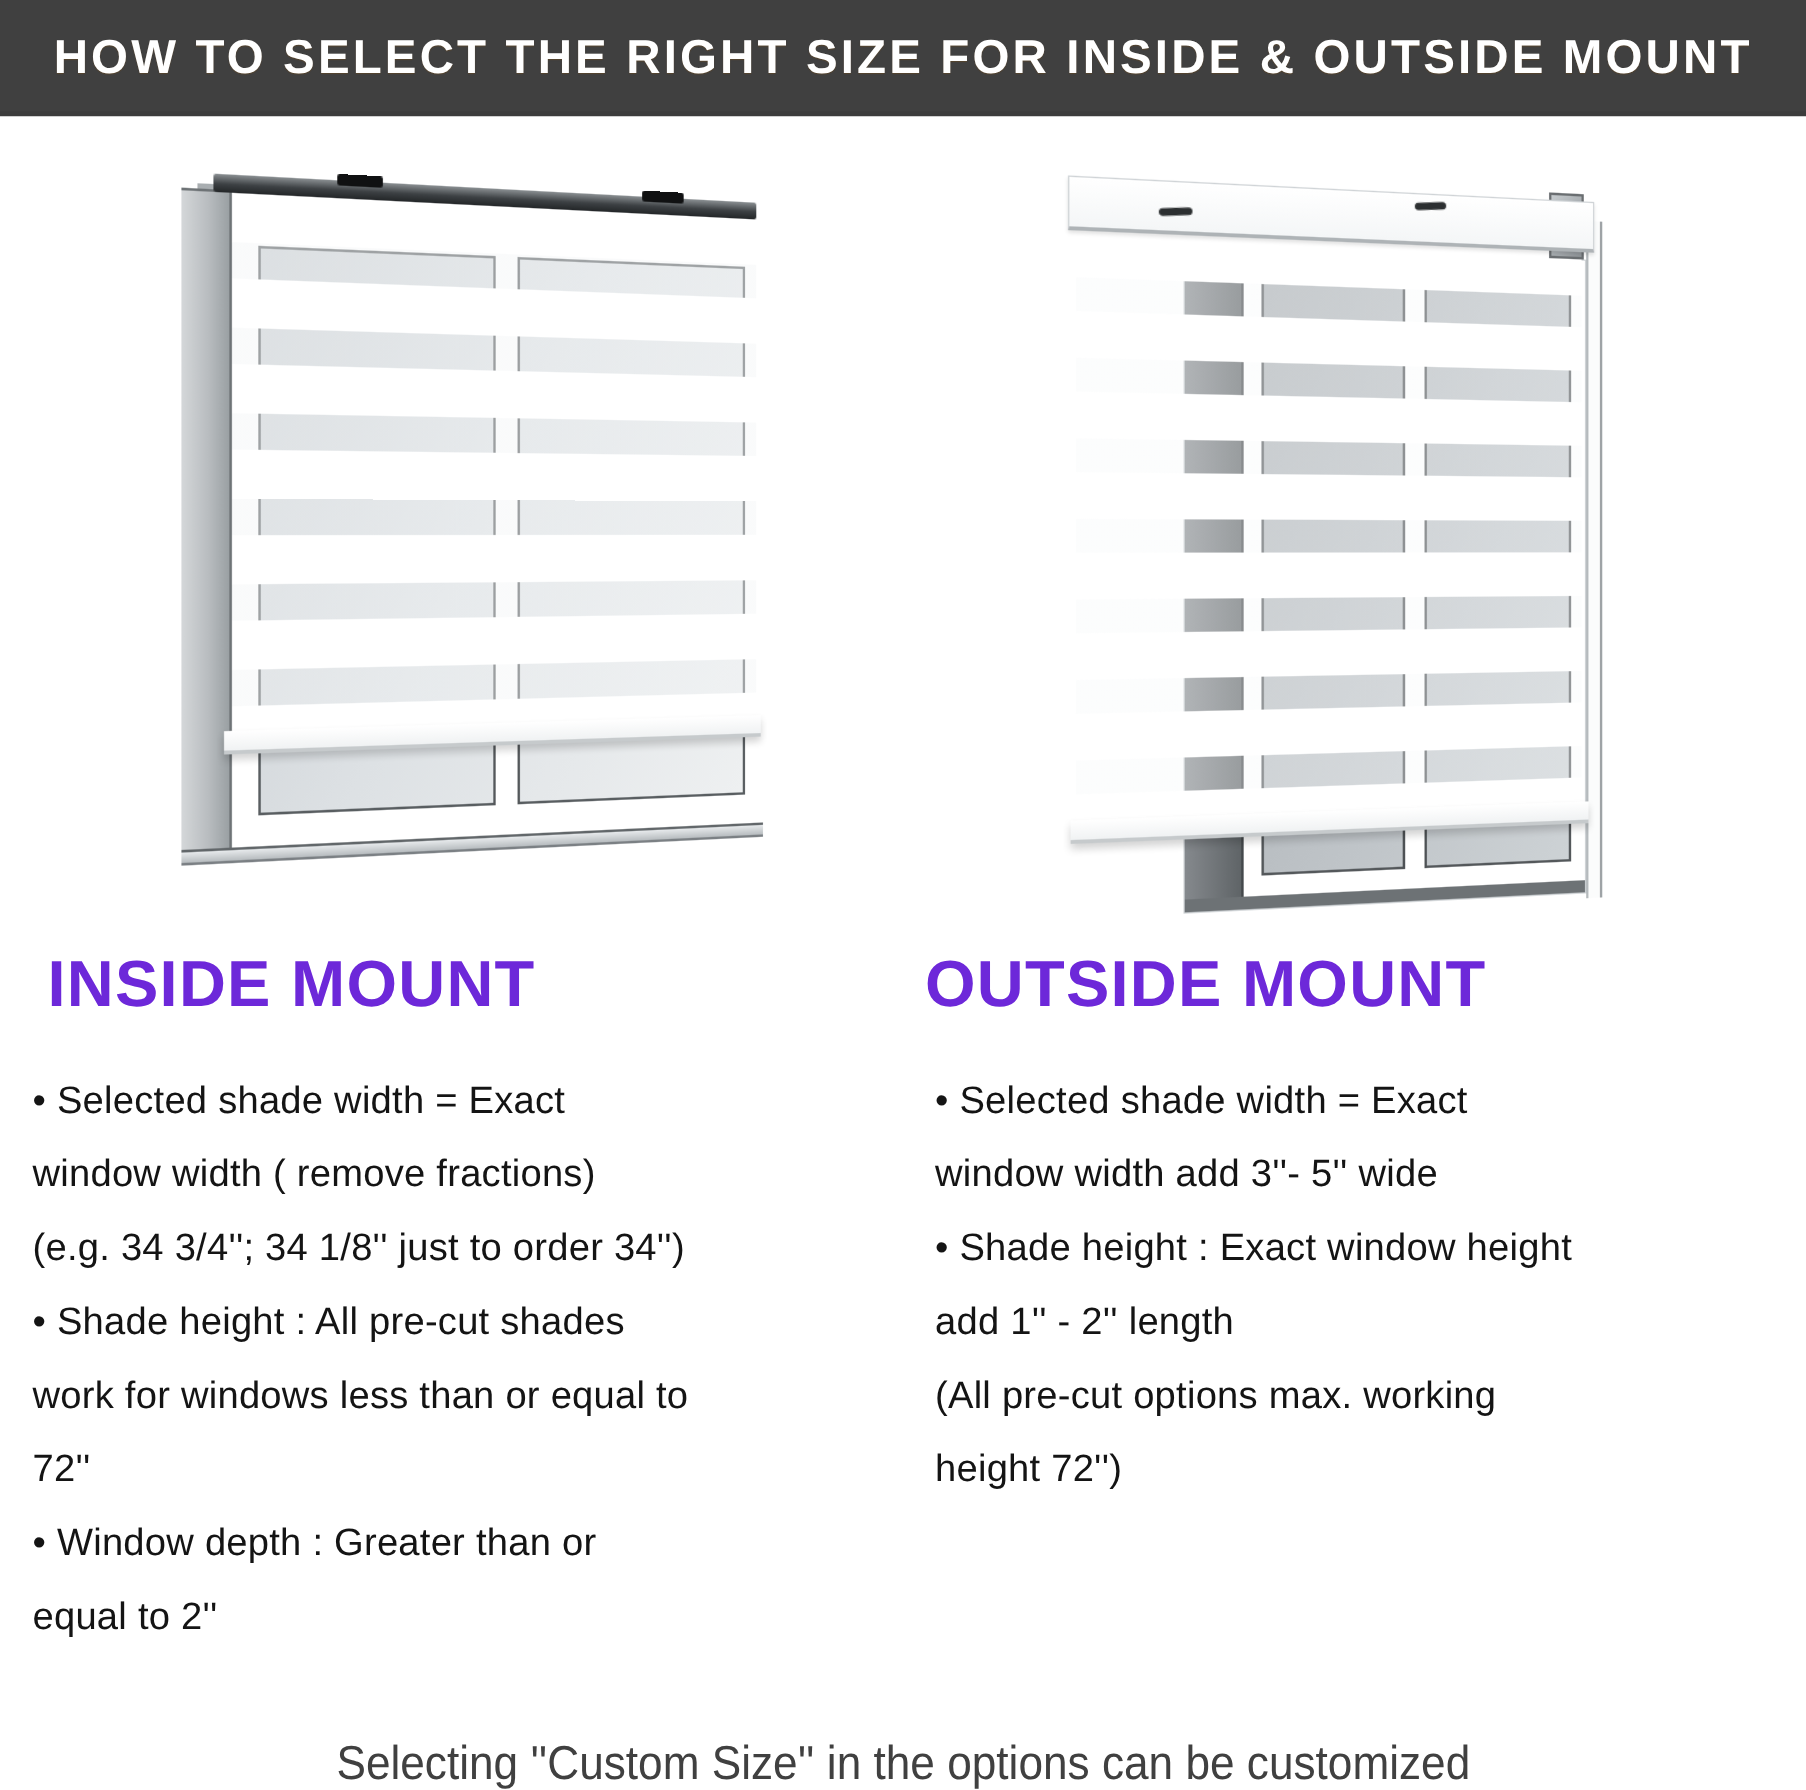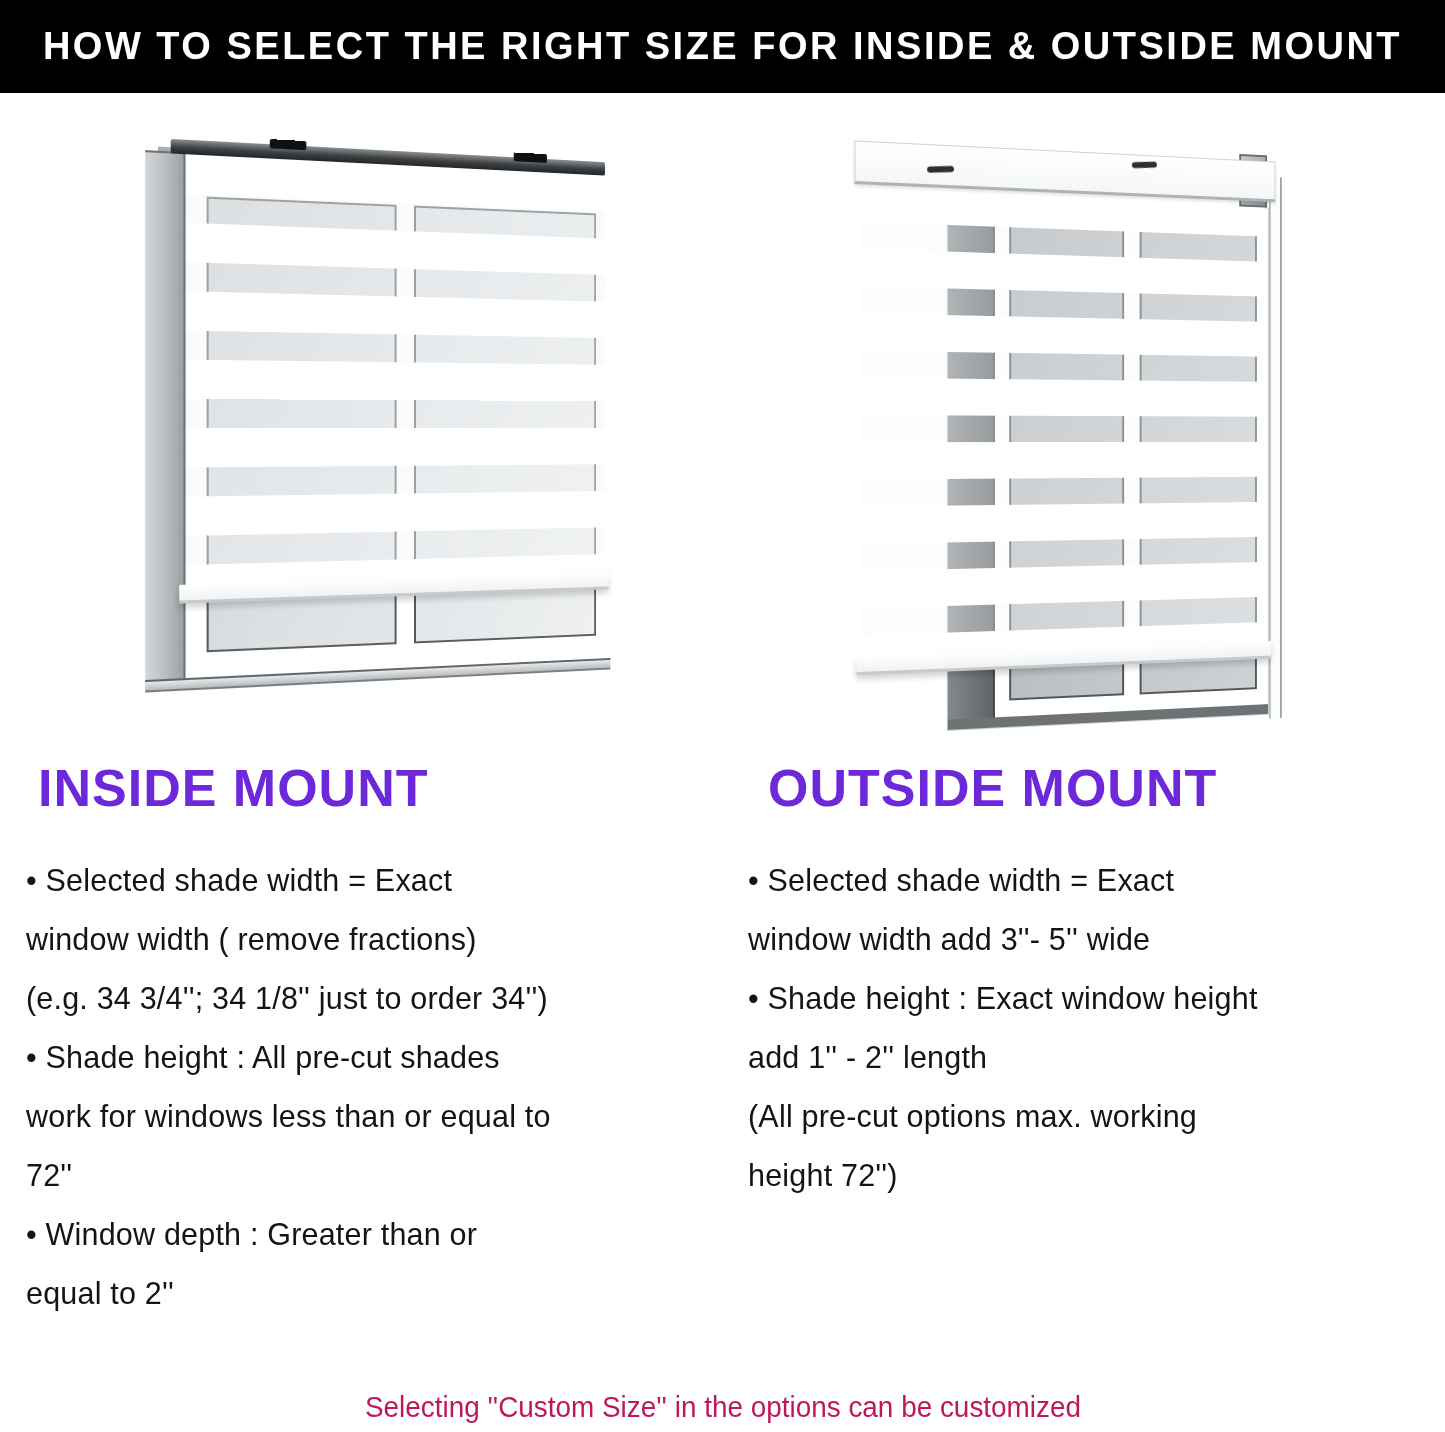--- a/index.html
+++ b/index.html
@@ -4,21 +4,21 @@
 <style>
   html,body{margin:0;padding:0;background:#ffffff;}
   .canvas{
     position:relative;width:1445px;height:1432px;background:#ffffff;
     font-family:"Liberation Sans","DejaVu Sans",sans-serif;overflow:hidden;
   }
 
   
   .banner{
     position:absolute;left:0;top:0;width:1445px;height:93px;
-    background:#000000;box-shadow:inset 0 -4px 0 rgba(0,0,0,0.06);
+    background:#404040;box-shadow:inset 0 -4px 0 rgba(0,0,0,0.06);
     display:flex;align-items:center;justify-content:center;
   }
   .banner-title{
     color:#ffffff;font-weight:bold;font-size:38px;letter-spacing:2.5px;
     white-space:nowrap;text-shadow:0 1px 1px rgba(140,80,0,0.30);
   }
 
   
   .illo{position:absolute;}
   .illo *{position:absolute;box-sizing:border-box;}
@@ -83,34 +83,34 @@
   .out-bottomrail{left:-4px;right:-6px;bottom:0;height:18px;
     background:linear-gradient(#ffffff,#f0f2f3);
     border-bottom:3px solid #c6cacc;box-shadow:0 4px 6px rgba(0,0,0,0.18);}
 
   
   .mount-heading{
     position:absolute;top:758px;font-weight:bold;font-size:52px;
     color:#6d28d9;letter-spacing:1px;white-space:nowrap;
   }
   .heading-inside{left:38px;}
-  .heading-outside{left:768px;}
+  .heading-outside{left:740px;}
 
   .bullet-col{position:absolute;top:851px;width:690px;color:#141414;}
   .col-inside{left:26px;}
   .col-outside{left:748px;}
   .bullet-line{
     position:relative;height:59px;line-height:59px;font-size:30.5px;
     white-space:nowrap;letter-spacing:0.2px;
   }
 
   
   .footer-note{
     position:absolute;left:0;top:1390px;width:1445px;text-align:center;
-    font-size:30px;color:#be185d;
+    font-size:38px;color:#404040;
   }
   .footer-note span{display:inline-block;transform:scaleX(0.93);transform-origin:center;}
 </style>
 </head>
 <body>
 
 <div class="canvas">
 
   <div class="banner">
     <div class="banner-title">HOW TO SELECT THE RIGHT SIZE FOR INSIDE &amp; OUTSIDE MOUNT</div>

